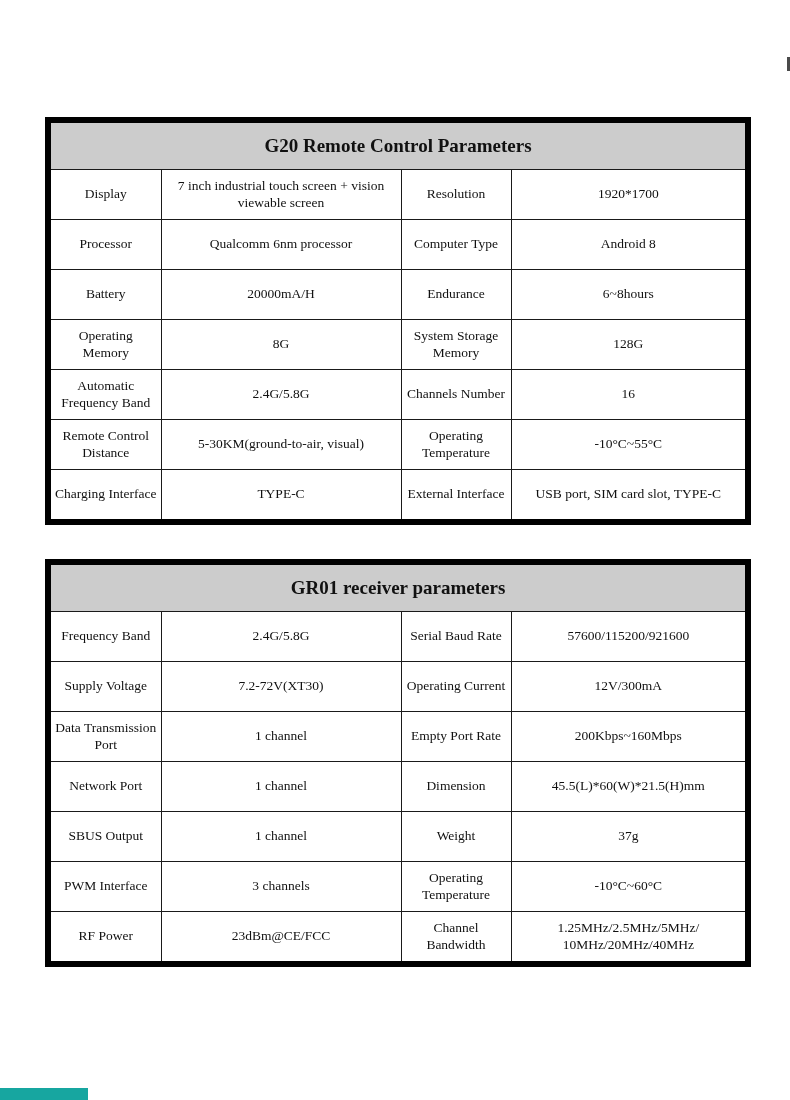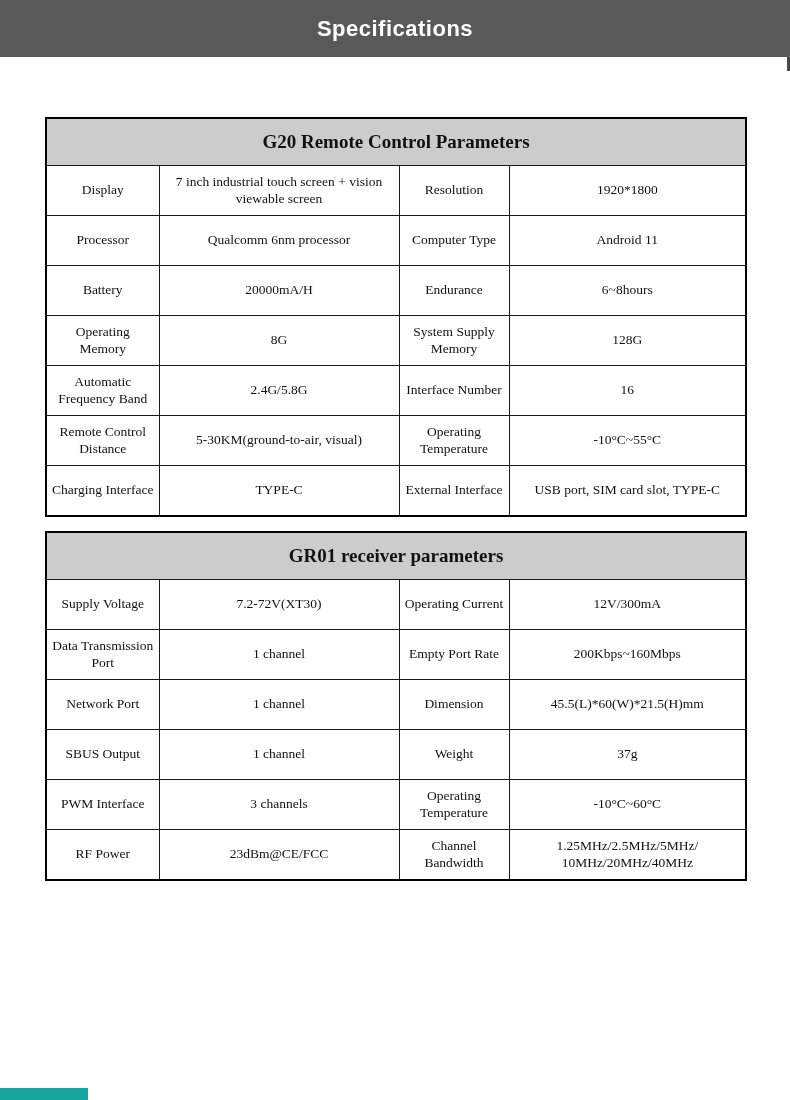--- a/index.html
+++ b/index.html
@@ -45,22 +45,22 @@
   main {
     position: absolute;
     top: 117px;
     left: 45px;
     width: 700px;
   }
   table.spec-table {
     width: 700px;
     border-collapse: collapse;
     table-layout: fixed;
-    margin-bottom: 14px;
-    border: 2px solid #000000;
+    margin-bottom: 34px;
+    border: 6px solid #000000;
   }
   table.spec-table th.table-title {
     background: #cccccc;
     border: 1.5px solid #1a1a1a;
     height: 44px;
     font-family: "Liberation Serif", serif;
     font-weight: bold;
     font-size: 19px;
     color: #111111;
     text-align: center;
@@ -84,23 +84,20 @@
     width: 88px;
     height: 12px;
     background: #17a6a0;
   }
 </style>
 </head>
 <body>
 
 <div class="page">
 
-  <header class="top-bar">
-    <h1>Specifications</h1>
-  </header>
 
   <div class="edge-tick"></div>
 
   <main>
 
     <table class="spec-table">
       <colgroup>
         <col style="width:113px">
         <col style="width:240px">
         <col style="width:110px">
@@ -109,44 +106,44 @@
       <thead>
         <tr>
           <th class="table-title" colspan="4">G20 Remote Control Parameters</th>
         </tr>
       </thead>
       <tbody>
           <tr>
             <td>Display</td>
             <td>7 inch industrial touch screen + vision viewable screen</td>
             <td>Resolution</td>
-            <td>1920*1800</td>
+            <td>1920*1700</td>
           </tr>
           <tr>
             <td>Processor</td>
             <td>Qualcomm 6nm processor</td>
             <td>Computer Type</td>
-            <td>Android 11</td>
+            <td>Android 8</td>
           </tr>
           <tr>
             <td>Battery</td>
             <td>20000mA/H</td>
             <td>Endurance</td>
             <td>6~8hours</td>
           </tr>
           <tr>
             <td>Operating Memory</td>
             <td>8G</td>
-            <td>System Supply Memory</td>
+            <td>System Storage Memory</td>
             <td>128G</td>
           </tr>
           <tr>
             <td>Automatic Frequency Band</td>
             <td>2.4G/5.8G</td>
-            <td>Interface Number</td>
+            <td>Channels Number</td>
             <td>16</td>
           </tr>
           <tr>
             <td>Remote Control Distance</td>
             <td>5-30KM(ground-to-air, visual)</td>
             <td>Operating Temperature</td>
             <td>-10°C~55°C</td>
           </tr>
           <tr>
             <td>Charging Interface</td>
@@ -164,20 +161,26 @@
         <col style="width:110px">
         <col style="width:237px">
       </colgroup>
       <thead>
         <tr>
           <th class="table-title" colspan="4">GR01 receiver parameters</th>
         </tr>
       </thead>
       <tbody>
           <tr>
+            <td>Frequency Band</td>
+            <td>2.4G/5.8G</td>
+            <td>Serial Baud Rate</td>
+            <td>57600/115200/921600</td>
+          </tr>
+          <tr>
             <td>Supply Voltage</td>
             <td>7.2-72V(XT30)</td>
             <td>Operating Current</td>
             <td>12V/300mA</td>
           </tr>
           <tr>
             <td>Data Transmission Port</td>
             <td>1 channel</td>
             <td>Empty Port Rate</td>
             <td>200Kbps~160Mbps</td>

